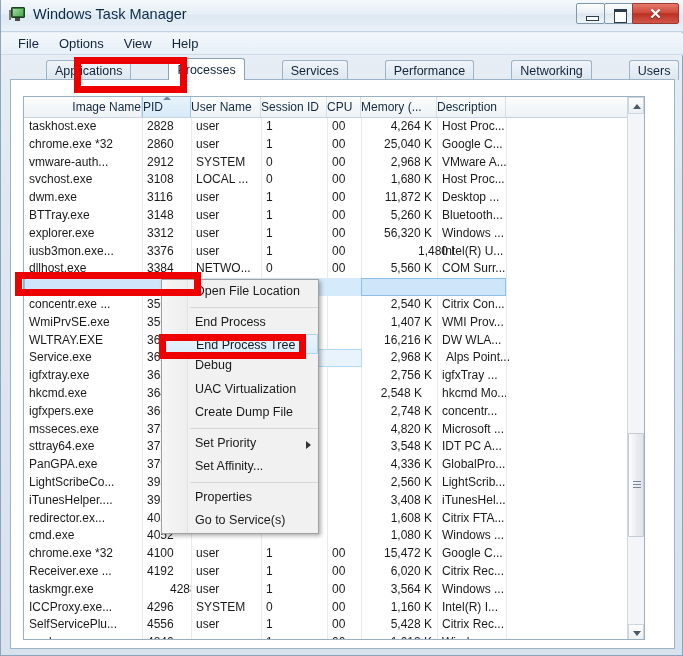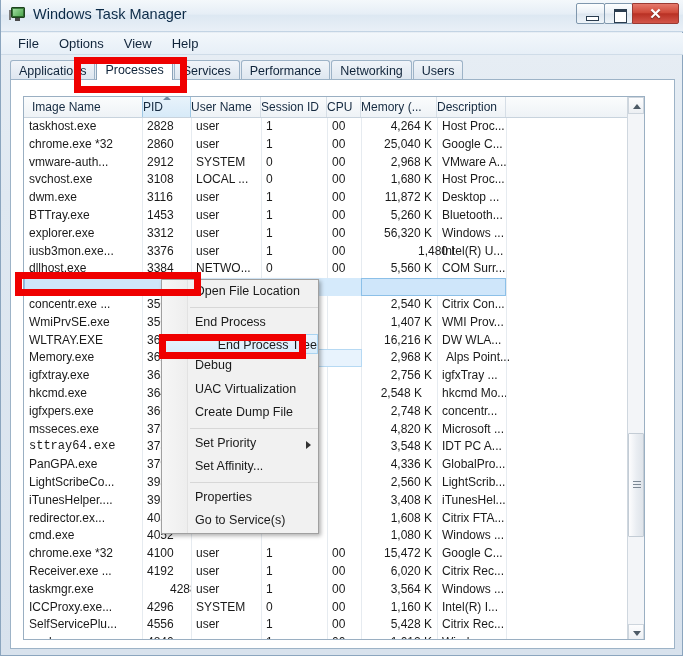--- a/index.html
+++ b/index.html
@@ -52,21 +52,21 @@
   
   #menubar { position:absolute; left:0; top:33px; width:683px; height:22px;
      background:linear-gradient(to bottom,#f2f7fb,#e7eff7); display:flex; align-items:center;
      padding-left:8px; gap:2px; border-bottom:1px solid #cfdce8; }
   .mitem { font-size:13px; color:#10243a; padding:2px 9px; cursor:default; }
 
   
   #tabstrip { position:absolute; left:9px; top:59px; width:665px; height:21px; display:flex; align-items:flex-end; }
   .tab { height:20px; font-size:12.5px; color:#10243a; padding:2px 8px 0 8px;
      border:1px solid #9db3c7; border-bottom:none; border-radius:3px 3px 0 0;
-     background:linear-gradient(to bottom,#f0f4f9,#dde6ef); margin-right:1px; line-height:16px; }
+     background:linear-gradient(to bottom,#f0f4f9,#dde6ef); margin-right:1px; line-height:16px;margin-left:36px; }
   .tab.active { background:#ffffff; height:22px; line-height:18px; border-color:#8aa2b8; position:relative; z-index:3; }
 
   
   #panel { position:absolute; left:9px; top:79px; width:665px; height:570px;
      background:#ffffff; border:1px solid #9db3c7; }
 
   
   #listview { position:absolute; left:12px; top:16px; width:622px; height:544px;
      border:1px solid #9aafc2; background:#ffffff; overflow:hidden; }
   #header { position:absolute; left:0; top:0; width:604px; height:21px;
@@ -108,21 +108,21 @@
   #thumb .grip { position:absolute; left:4px; top:47px; width:8px; height:8px; }
   #thumb .grip i { display:block; height:1px; background:#7c8894; margin-bottom:2px; }
 
   
   #ctxmenu { position:absolute; left:160px; top:279px; width:158px;
      background:#f1f1f1; border:1px solid #a0a0a0; box-shadow:2px 2px 4px rgba(0,0,0,.3); z-index:20; }
   #ctxmenu .strip { position:absolute; left:0; top:0; width:26px; height:100%;
      background:linear-gradient(to right,#f6f6f6,#eeeeee); border-right:1px solid #e2e2e2; }
   .ci { position:relative; height:23.5px; line-height:23.5px; padding-left:33px; font-size:12.5px; color:#1a1a1a;
      white-space:nowrap; z-index:2; }
-  .ci.hl { background:linear-gradient(to bottom,#eaf4fd,#daedfb); border:1px solid #a9d4f2; height:20px; line-height:21.5px;text-align:right; }
+  .ci.hl { background:linear-gradient(to bottom,#eaf4fd,#daedfb); border:1px solid #a9d4f2; height:20px; line-height:21.5px; }
   .ci .sub { position:absolute; right:7px; top:9px; width:0; height:0;
      border-top:4px solid transparent; border-bottom:4px solid transparent; border-left:5px solid #333; }
   .csep { position:relative; height:1px; margin:3px 0 3px 28px; background:#d7d7d7; z-index:2; }
 
   
   .redbox { position:absolute; border:7px solid #ef0000; z-index:40; pointer-events:none; }
 </style>
 </head>
 <body>
 
@@ -159,21 +159,21 @@
     <div class="tab">Services</div>
     <div class="tab">Performance</div>
     <div class="tab">Networking</div>
     <div class="tab">Users</div>
   </div>
 
   <div id="panel">
     <div id="listview">
 
       <div id="header">
-        <div class="hcell" style="left:8px;width:118px;">Image Name</div>
+        <div class="hcell" style="left:0;width:118px;text-align:right;">Image Name</div>
         <div class="hcell sorted" style="left:118px;width:49px;">
           <span class="arrow"></span>
           <span>PID</span>
         </div>
         <div class="hcell" style="left:167px;width:70px;">User Name</div>
         <div class="hcell" style="left:237px;width:66px;">Session ID</div>
         <div class="hcell" style="left:303px;width:34px;">CPU</div>
         <div class="hcell" style="left:337px;width:76px;">Memory (...</div>
         <div class="hcell" style="left:413px;width:69px;">Description</div>
         <div class="hpad" style="left:482px;width:122px;"></div>
@@ -230,21 +230,21 @@
             <div class="cell" style="left: 0px; width: 118px;">dwm.exe</div>
             <div class="cell" style="left: 118px; width: 49px;">3116</div>
             <div class="cell" style="left: 167px; width: 70px;">user</div>
             <div class="cell" style="left: 237px; width: 66px;">1</div>
             <div class="cell" style="left: 303px; width: 34px;">00</div>
             <div class="cell num" style="left: 337px; width: 76px;">11,872 K</div>
             <div class="cell" style="left: 413px; width: 69px;">Desktop ...</div>
           </div>
           <div class="row">
             <div class="cell" style="left: 0px; width: 118px;">BTTray.exe</div>
-            <div class="cell" style="left: 118px; width: 49px;">1453</div>
+            <div class="cell" style="left: 118px; width: 49px;">3148</div>
             <div class="cell" style="left: 167px; width: 70px;">user</div>
             <div class="cell" style="left: 237px; width: 66px;">1</div>
             <div class="cell" style="left: 303px; width: 34px;">00</div>
             <div class="cell num" style="left: 337px; width: 76px;">5,260 K</div>
             <div class="cell" style="left: 413px; width: 69px;">Bluetooth...</div>
           </div>
           <div class="row">
             <div class="cell" style="left: 0px; width: 118px;">explorer.exe</div>
             <div class="cell" style="left: 118px; width: 49px;">3312</div>
             <div class="cell" style="left: 167px; width: 70px;">user</div>
@@ -301,21 +301,21 @@
           <div class="row">
             <div class="cell" style="left: 0px; width: 118px;">WLTRAY.EXE</div>
             <div class="cell" style="left: 118px; width: 49px;">3620</div>
             <div class="cell" style="left: 167px; width: 70px;"></div>
             <div class="cell" style="left: 237px; width: 66px;"></div>
             <div class="cell" style="left: 303px; width: 34px;"></div>
             <div class="cell num" style="left: 337px; width: 76px;">16,216 K</div>
             <div class="cell" style="left: 413px; width: 69px;">DW WLA...</div>
           </div>
           <div class="row">
-            <div class="cell" style="left: 0px; width: 118px;">Memory.exe</div>
+            <div class="cell" style="left: 0px; width: 118px;">Service.exe</div>
             <div class="cell" style="left: 118px; width: 49px;">3628</div>
             <div class="cell" style="left: 167px; width: 70px;"></div>
             <div class="cell" style="left: 237px; width: 66px;"></div>
             <div class="cell" style="left: 303px; width: 34px;"></div>
             <div class="cell num" style="left: 337px; width: 76px;">2,968 K</div>
             <div class="cell" style="left: 417px; width: 69px;">Alps Point...</div>
           </div>
           <div class="row">
             <div class="cell" style="left: 0px; width: 118px;">igfxtray.exe</div>
             <div class="cell" style="left: 118px; width: 49px;">3636</div>
@@ -346,21 +346,21 @@
           <div class="row">
             <div class="cell" style="left: 0px; width: 118px;">msseces.exe</div>
             <div class="cell" style="left: 118px; width: 49px;">3732</div>
             <div class="cell" style="left: 167px; width: 70px;"></div>
             <div class="cell" style="left: 237px; width: 66px;"></div>
             <div class="cell" style="left: 303px; width: 34px;"></div>
             <div class="cell num" style="left: 337px; width: 76px;">4,820 K</div>
             <div class="cell" style="left: 413px; width: 69px;">Microsoft ...</div>
           </div>
           <div class="row">
-            <div class="cell" style="left: 0px; width: 118px; font-family: Liberation Mono, monospace;">sttray64.exe</div>
+            <div class="cell" style="left: 0px; width: 118px;">sttray64.exe</div>
             <div class="cell" style="left: 118px; width: 49px;">3756</div>
             <div class="cell" style="left: 167px; width: 70px;"></div>
             <div class="cell" style="left: 237px; width: 66px;"></div>
             <div class="cell" style="left: 303px; width: 34px;"></div>
             <div class="cell num" style="left: 337px; width: 76px;">3,548 K</div>
             <div class="cell" style="left: 413px; width: 69px;">IDT PC A...</div>
           </div>
           <div class="row">
             <div class="cell" style="left: 0px; width: 118px;">PanGPA.exe</div>
             <div class="cell" style="left: 118px; width: 49px;">3796</div>

